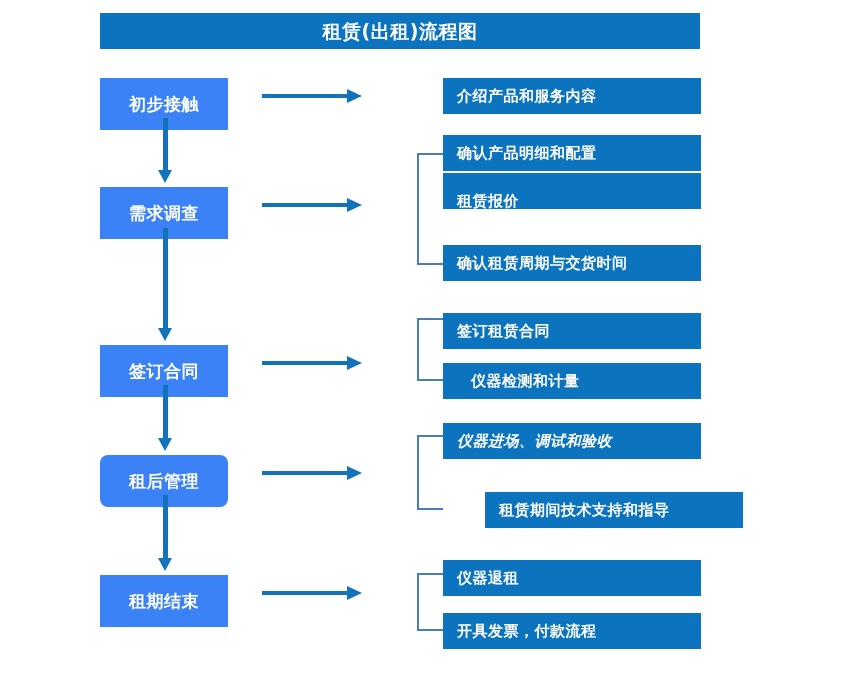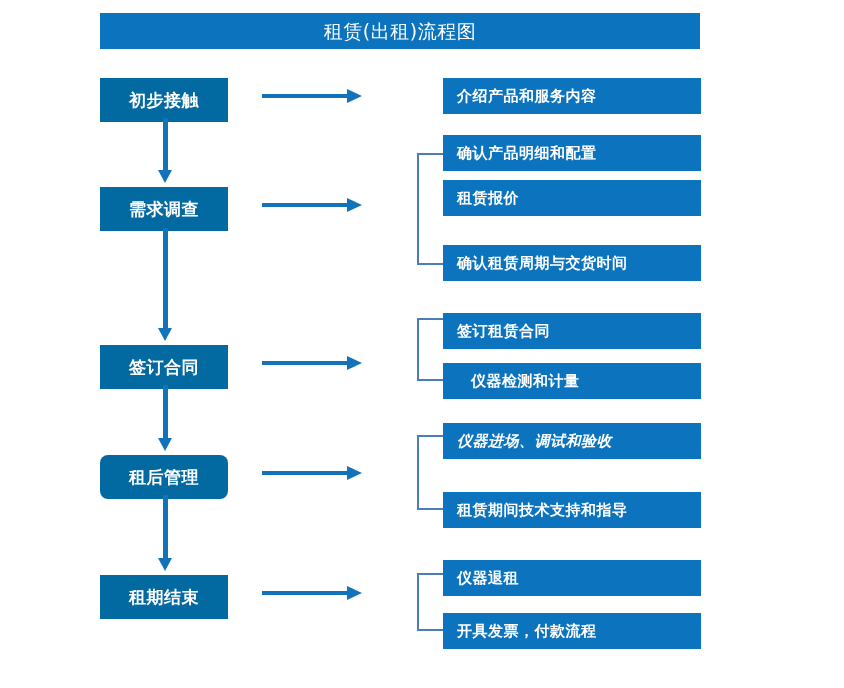--- a/index.html
+++ b/index.html
@@ -28,32 +28,32 @@
     height: 36px;
     background: #0c73be;
     display: flex;
     align-items: center;
     justify-content: center;
     box-sizing: border-box;
   }
   .title-bar .title-text {
     color: #ffffff;
     font-size: 19px;
-    font-weight: normal;
+    font-weight: bold;
     letter-spacing: 0.5px;
     line-height: 1;
   }
 
   
   .stage-box {
     position: absolute;
     left: 100px;
     width: 128px;
-    height: 44px;
-    background: #0369a1;
+    height: 52px;
+    background: #3b82f6;
     display: flex;
     align-items: center;
     justify-content: center;
     box-sizing: border-box;
   }
   .stage-box .stage-text {
     color: #ffffff;
     font-size: 17px;
     font-weight: bold;
     line-height: 1;
@@ -208,36 +208,36 @@
   <div class="bracket" style="top:318px;height:63px;"></div>
   <div class="bracket" style="top:435px;height:75px;"></div>
   <div class="bracket" style="top:573px;height:58px;"></div>
 
   <div class="detail-box" style="top:78px;">
     <span class="detail-text">介绍产品和服务内容</span>
   </div>
   <div class="detail-box" style="top:135px;">
     <span class="detail-text">确认产品明细和配置</span>
   </div>
-  <div class="detail-box" style="top:180px;">
+  <div class="detail-box" style="top:173px;align-items:flex-end;">
     <span class="detail-text">租赁报价</span>
   </div>
   <div class="detail-box" style="top:245px;">
     <span class="detail-text">确认租赁周期与交货时间</span>
   </div>
   <div class="detail-box" style="top:313px;">
     <span class="detail-text">签订租赁合同</span>
   </div>
   <div class="detail-box" style="top:363px;padding-left:28px;">
     <span class="detail-text">仪器检测和计量</span>
   </div>
   <div class="detail-box" style="top:423px;font-style:italic;">
     <span class="detail-text">仪器进场、调试和验收</span>
   </div>
-  <div class="detail-box" style="top:492px;">
+  <div class="detail-box" style="top:492px;margin-left:42px;">
     <span class="detail-text">租赁期间技术支持和指导</span>
   </div>
   <div class="detail-box" style="top:560px;">
     <span class="detail-text">仪器退租</span>
   </div>
   <div class="detail-box" style="top:613px;">
     <span class="detail-text">开具发票，付款流程</span>
   </div>
 
 </div>

